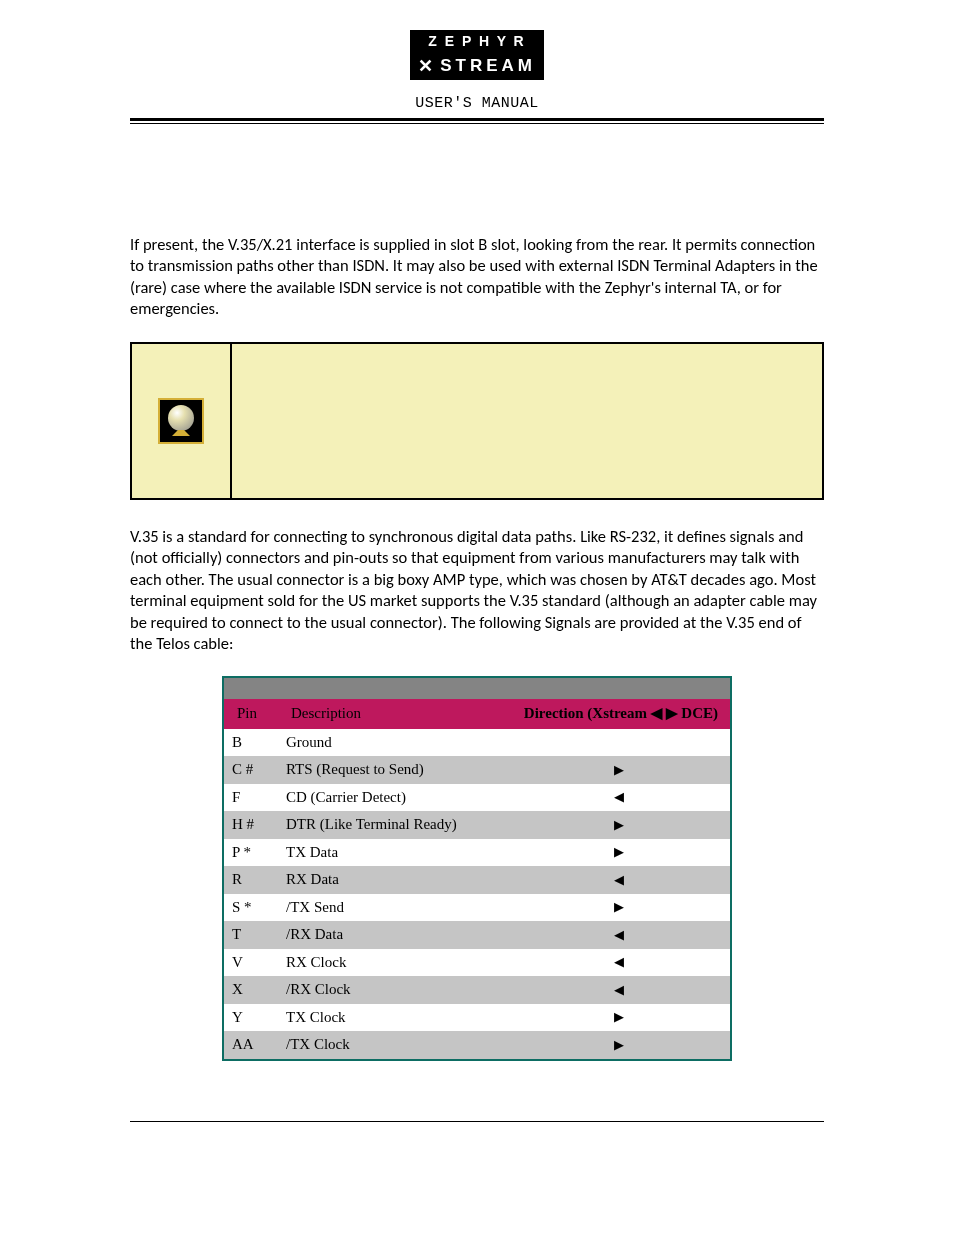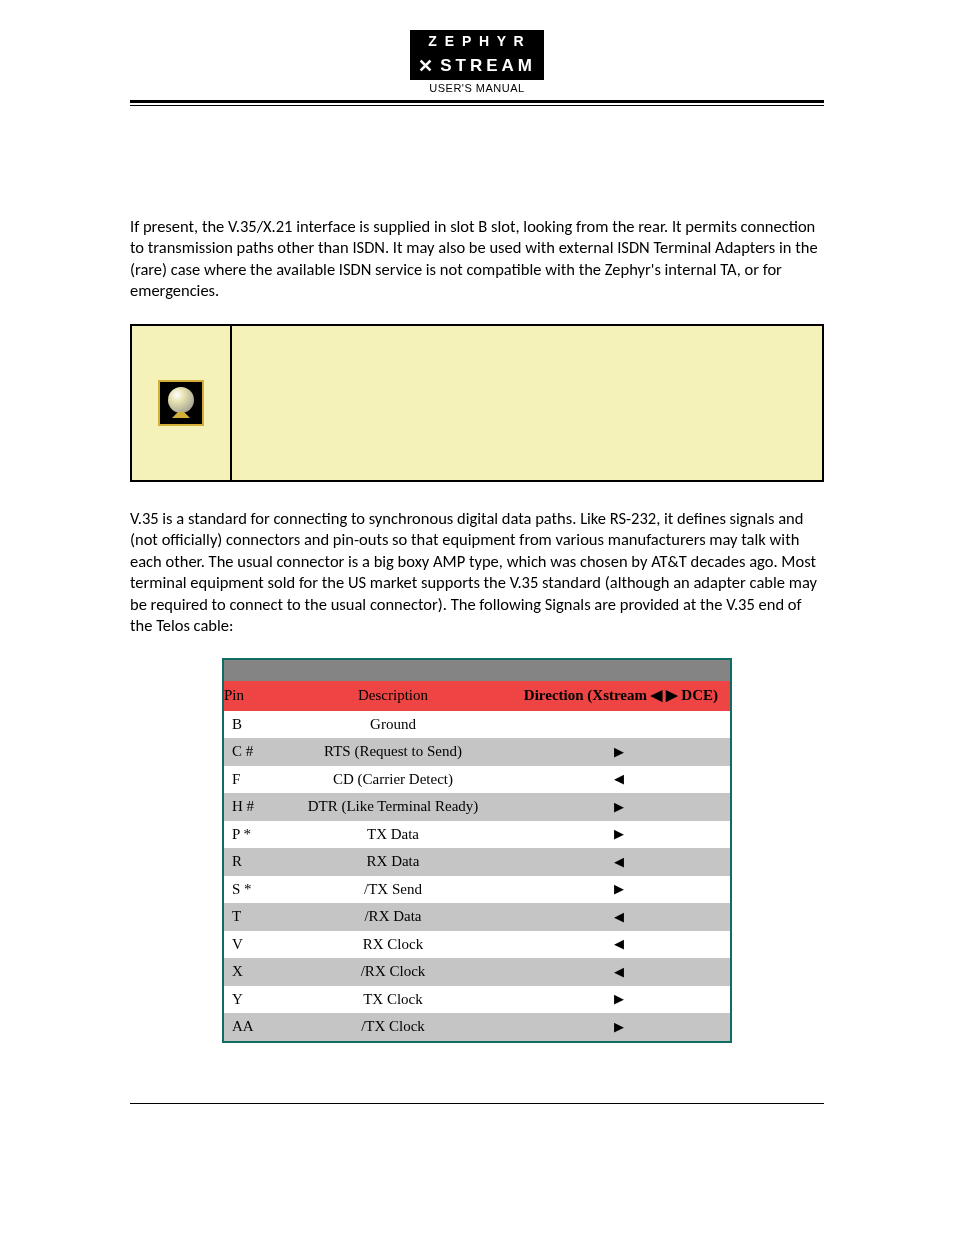--- a/index.html
+++ b/index.html
@@ -45,23 +45,23 @@
     display: flex;
     align-items: center;
     justify-content: center;
     gap: 3px;
   }
   .x-icon {
     display:inline-block;
     font-size: 18px;
   }
   .subtitle {
-    font-family: Liberation Sans, sans-serif;
-    font-size: 11px;
-    margin-top: 2px;
+    font-family: Liberation Mono, monospace;
+    font-size: 15px;
+    margin-top: 15px;
     letter-spacing: 0.5px;
   }
   .header-rule {
     margin: 0 130px;
     border: none;
     border-top: 3px solid #000;
   }
   .header-rule2 {
     margin: 2px 130px 0 130px;
     border: none;
@@ -130,31 +130,31 @@
     width: 510px;
     font-family: "Times New Roman", Times, serif;
     font-size: 15px;
     border: 2px solid #0d6d63;
   }
   .pin-table tr.header-row td {
     background: #848484;
     height: 22px;
   }
   .pin-table tr.title-row td {
-    background: #ef4444;
-    padding: 5px 0;
+    background: #be185d;
+    padding: 5px 13px;
   }
   .pin-table tr.alt td { background: #c5c5c5; }
   .pin-table tr.norm td { background: #fff; }
   .pin-table td {
     padding: 4px 8px;
     vertical-align: middle;
   }
   .col-pin { width: 55px; }
-  .col-desc { width: 230px; text-align: center; }
+  .col-desc { width: 230px; }
   .col-dir { text-align: center; }
   .dir-header { text-align: right; padding-right: 12px !important; font-weight: bold; }
   .arrow { font-size: 13px; }
   .footer-rule {
     margin: 60px 130px 0 130px;
     border: none;
     border-top: 1px solid #000;
   }
 </style>
 </head>

